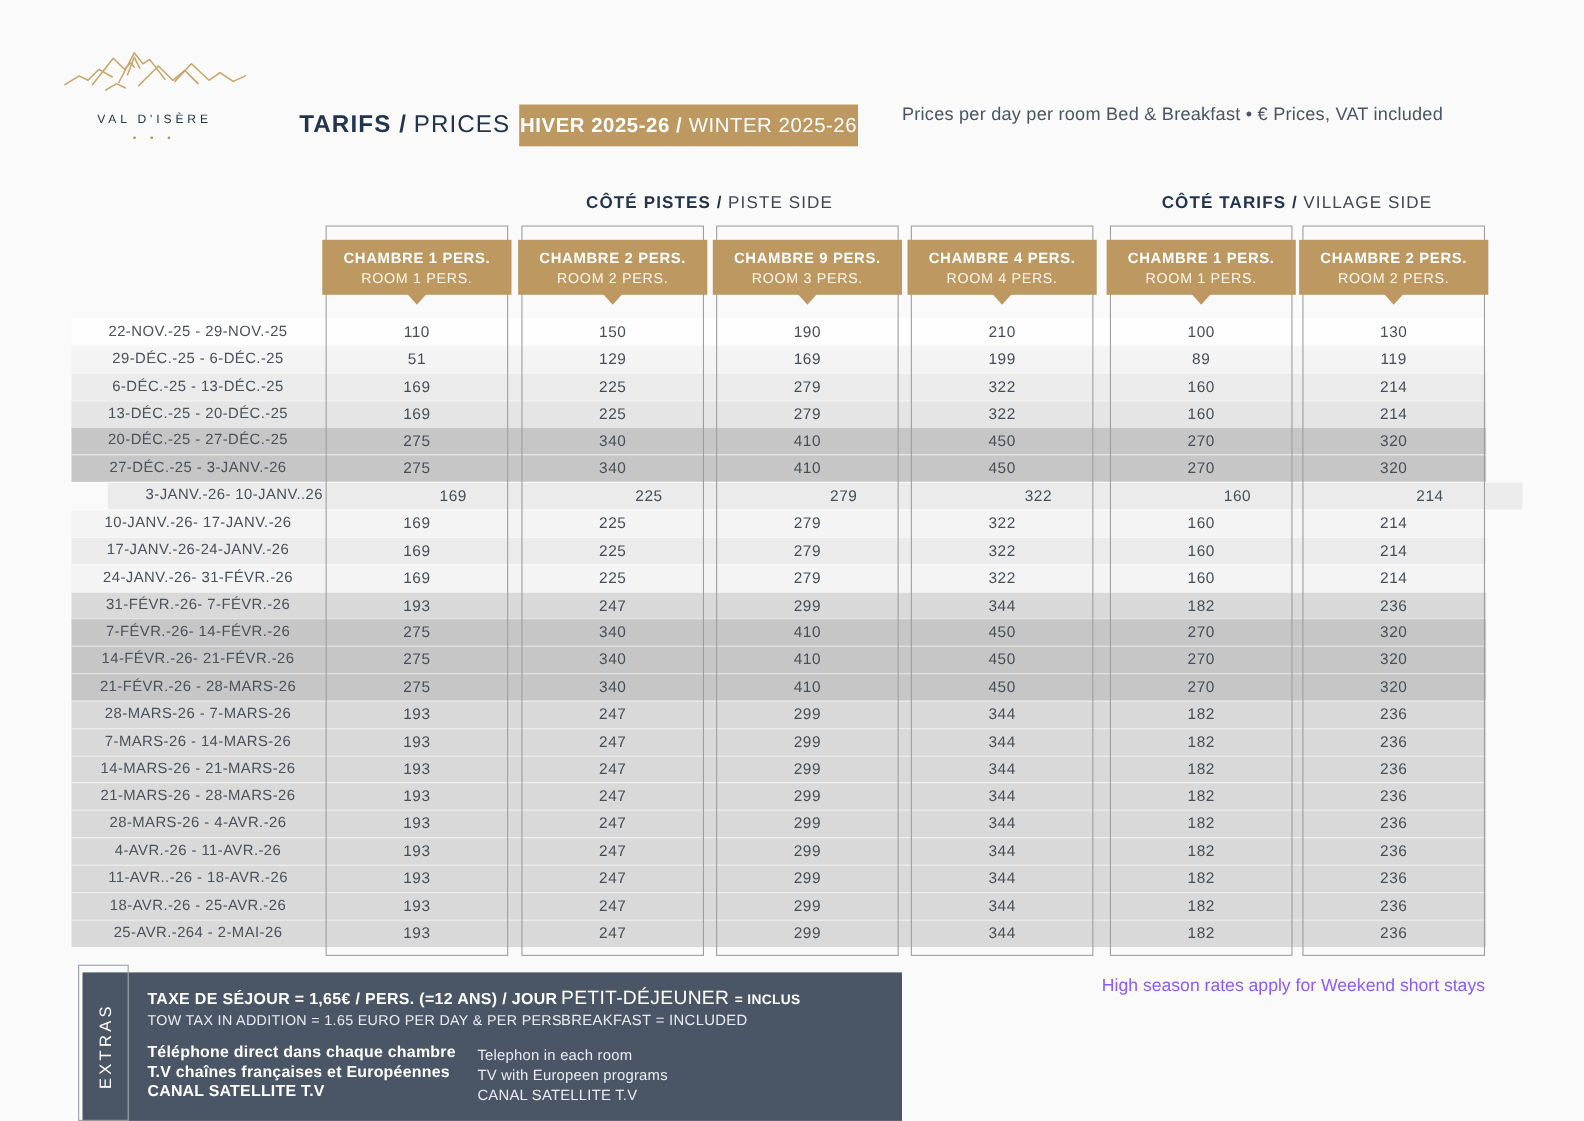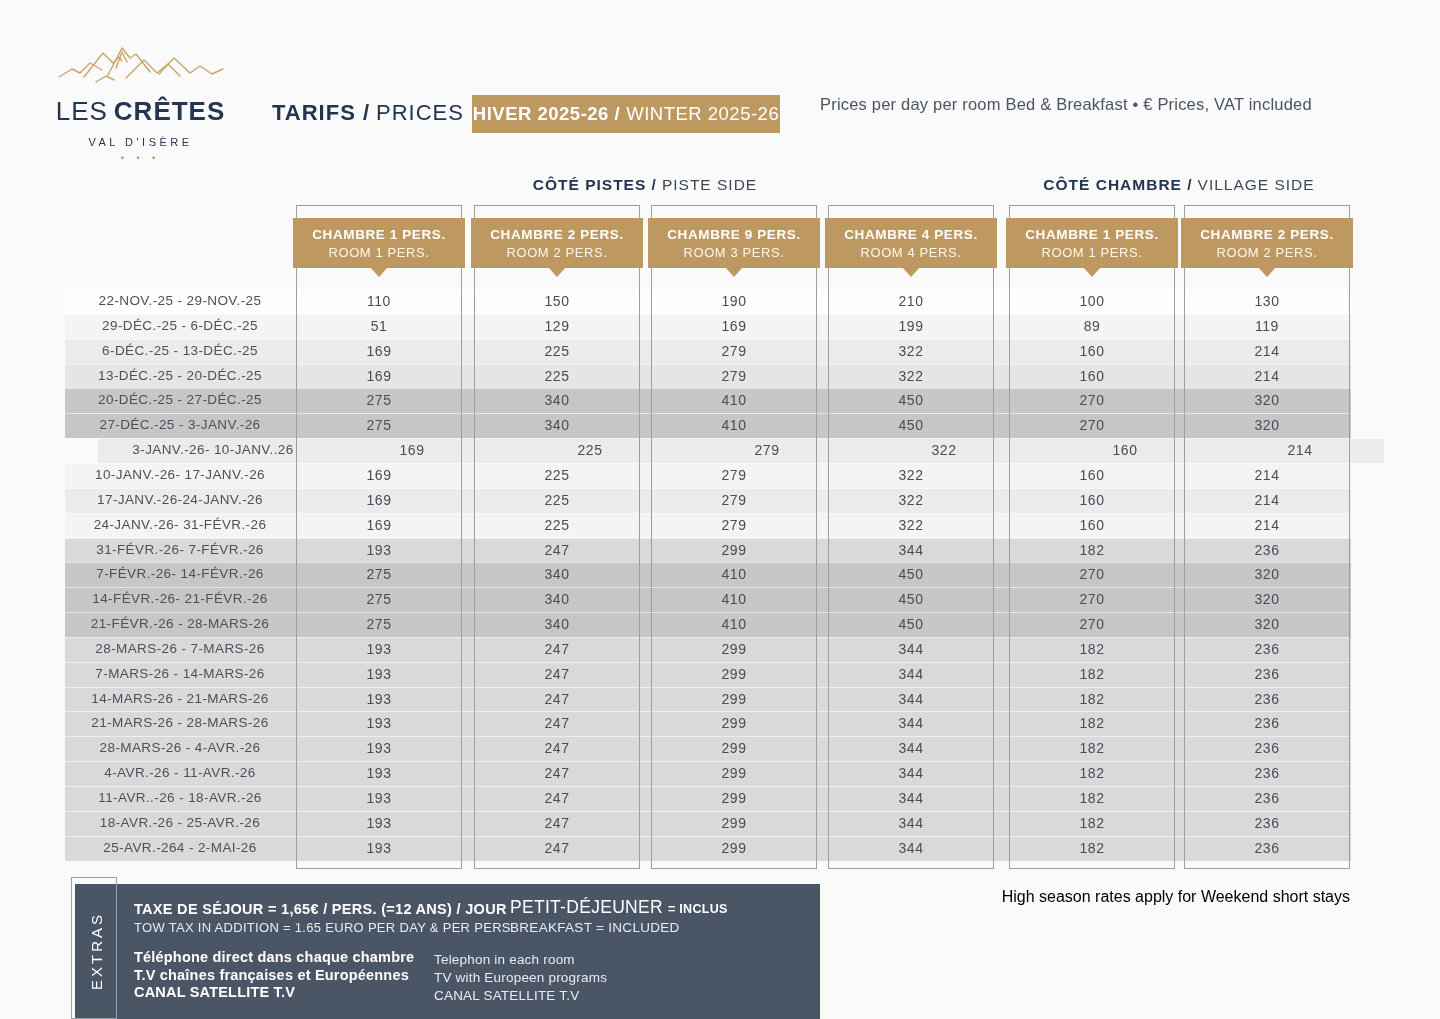--- a/index.html
+++ b/index.html
@@ -80,38 +80,35 @@
   .ex-bf{position:absolute;left:393px;top:13px;white-space:nowrap;}
   .ex-bf .big{font-weight:normal;font-size:17.5px;letter-spacing:.3px;}
   .ex-bf .small{font-weight:bold;font-size:12.5px;letter-spacing:.3px;margin-left:5px;}
   .ex-bf-en{position:absolute;left:393px;top:36px;font-size:13.5px;color:#e8ecf1;letter-spacing:.3px;white-space:nowrap;}
   .ex-tel-fr{position:absolute;left:17px;top:65px;font-weight:bold;font-size:14.5px;line-height:17.5px;letter-spacing:.2px;white-space:nowrap;}
   .ex-tel-en{position:absolute;left:317px;top:67px;font-size:13.5px;line-height:18px;color:#e8ecf1;letter-spacing:.2px;white-space:nowrap;}
 
   
   .weekend-note{left:700px;top:886px;width:650px;text-align:right;}
   .weekend-note .fr{font-weight:bold;color:#22344e;font-size:16.5px;letter-spacing:.2px;}
-  .weekend-note .en{color:#000000;font-size:16px;margin-top:2px;}
+  .weekend-note .en{color:#8b5cf6;font-size:16px;margin-top:2px;}
 </style>
 </head>
 <body>
 
 <div class="abs logo-wrap">
   <svg class="logo-mountains" width="170" height="56" viewBox="0 0 170 56" fill="none" stroke="#c9a46b" stroke-width="1.4" stroke-linejoin="round" stroke-linecap="round">
     <path d="M3 39 L16 31 L24 35 L34 25 L46 32"></path>
     <path d="M28 39 L47 15 L57 25 L63 19 L66 23"></path>
     <path d="M52 37 L66 10 L74 20 L80 16 L94 34"></path>
     <path d="M70 40 L88 22 L101 35 L112 26 L124 38"></path>
     <path d="M103 36 L118 20 L134 35 L144 28 L156 36 L167 31"></path>
     <path d="M60 30 L66 14 L71 24"></path>
     <path d="M40 44 L50 38 L58 42"></path>
   </svg>
-  <div class="brand-line1">
-    <span class="les">LES</span><span class="cretes">CRÊTES</span>
-  </div>
   <div class="brand-loc">VAL D'ISÈRE</div>
   <div class="brand-dots">•  •  •</div>
 </div>
 
 <div class="abs page-title">
   <span class="b">TARIFS /</span><span class="r">PRICES</span>
 </div>
 
 <div class="abs season-badge">
   <span class="b">HIVER 2025-26 /</span>
@@ -119,21 +116,21 @@
 </div>
 
 <div class="abs head-note">
   <div class="en">Prices per day per room Bed &amp; Breakfast • € Prices, VAT included</div>
 </div>
 
 <div class="abs section-title st-piste">
   <span class="b">CÔTÉ PISTES /</span><span class="r">PISTE SIDE</span>
 </div>
 <div class="abs section-title st-village">
-  <span class="b">CÔTÉ CHAMBRE /</span><span class="r">VILLAGE SIDE</span>
+  <span class="b">CÔTÉ TARIFS /</span><span class="r">VILLAGE SIDE</span>
 </div>
 
 <div>
     <div class="col-box" style="left: 296px;"></div>
     <div class="col-header" style="left: 293px;">
       <div class="ch-fr">CHAMBRE 1 PERS.</div>
       <div class="ch-en">ROOM 1 PERS.</div>
     </div>
     <div class="col-box" style="left: 474px;"></div>
     <div class="col-header" style="left: 471px;">

